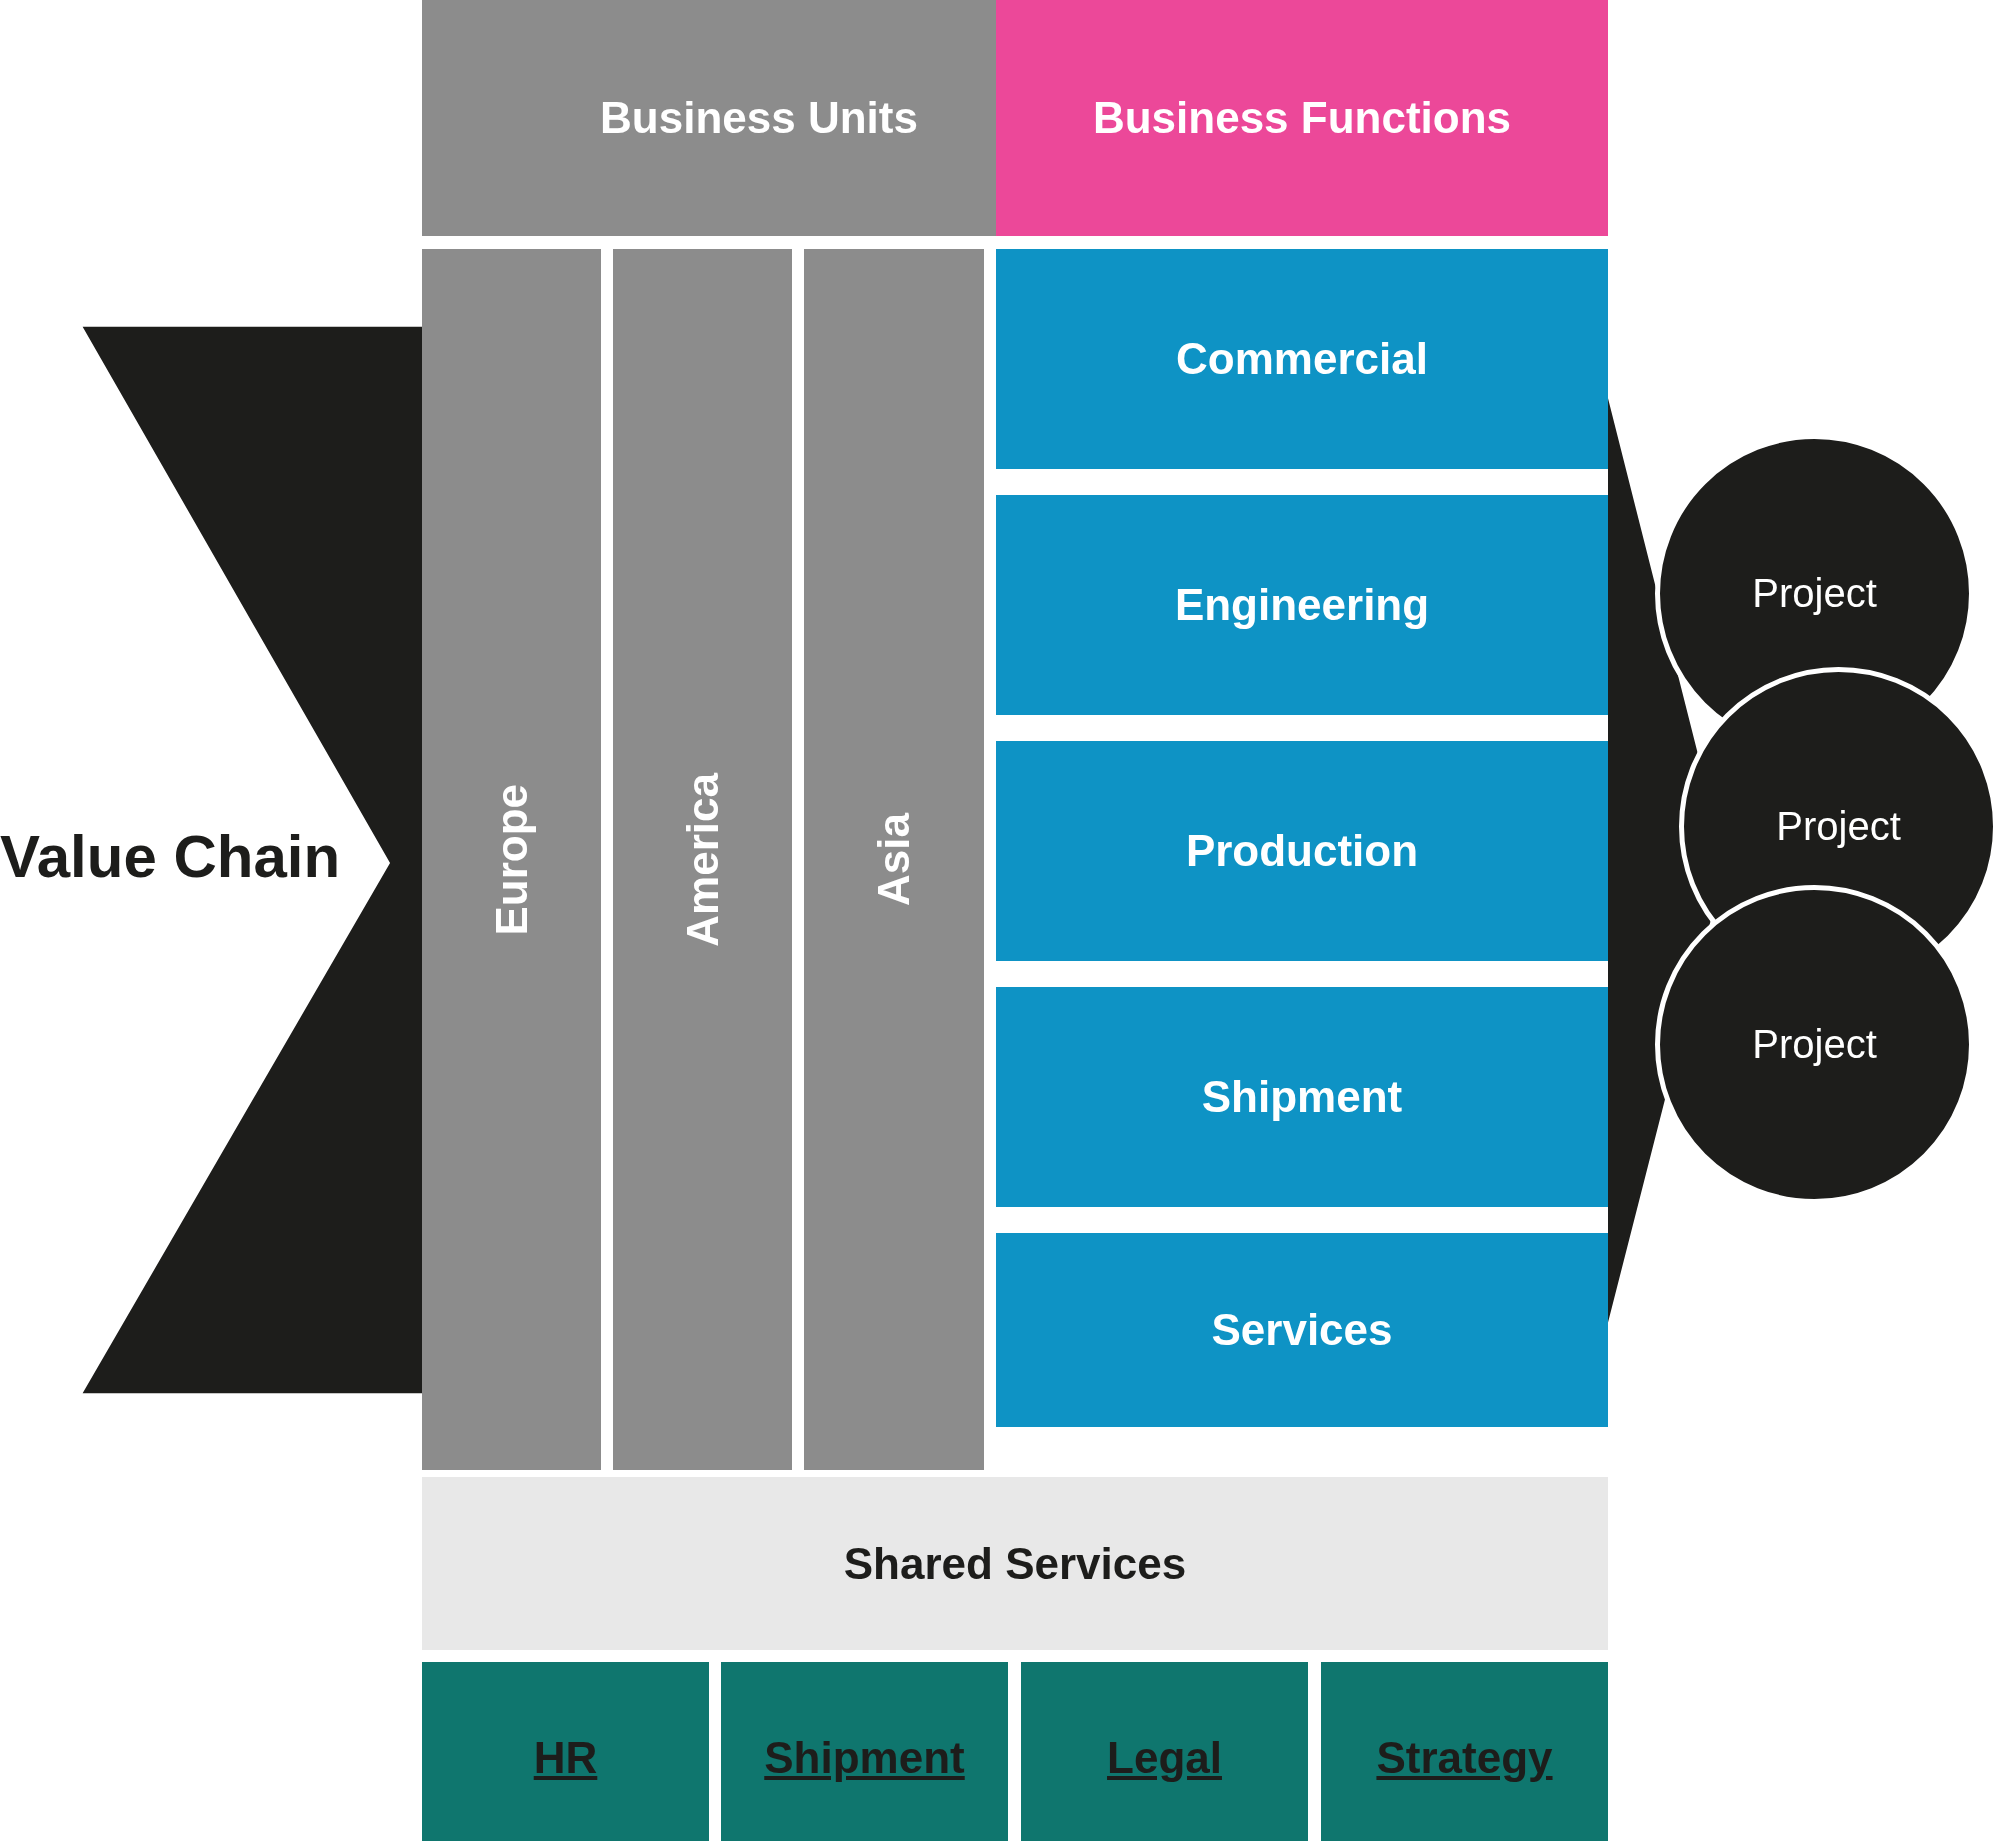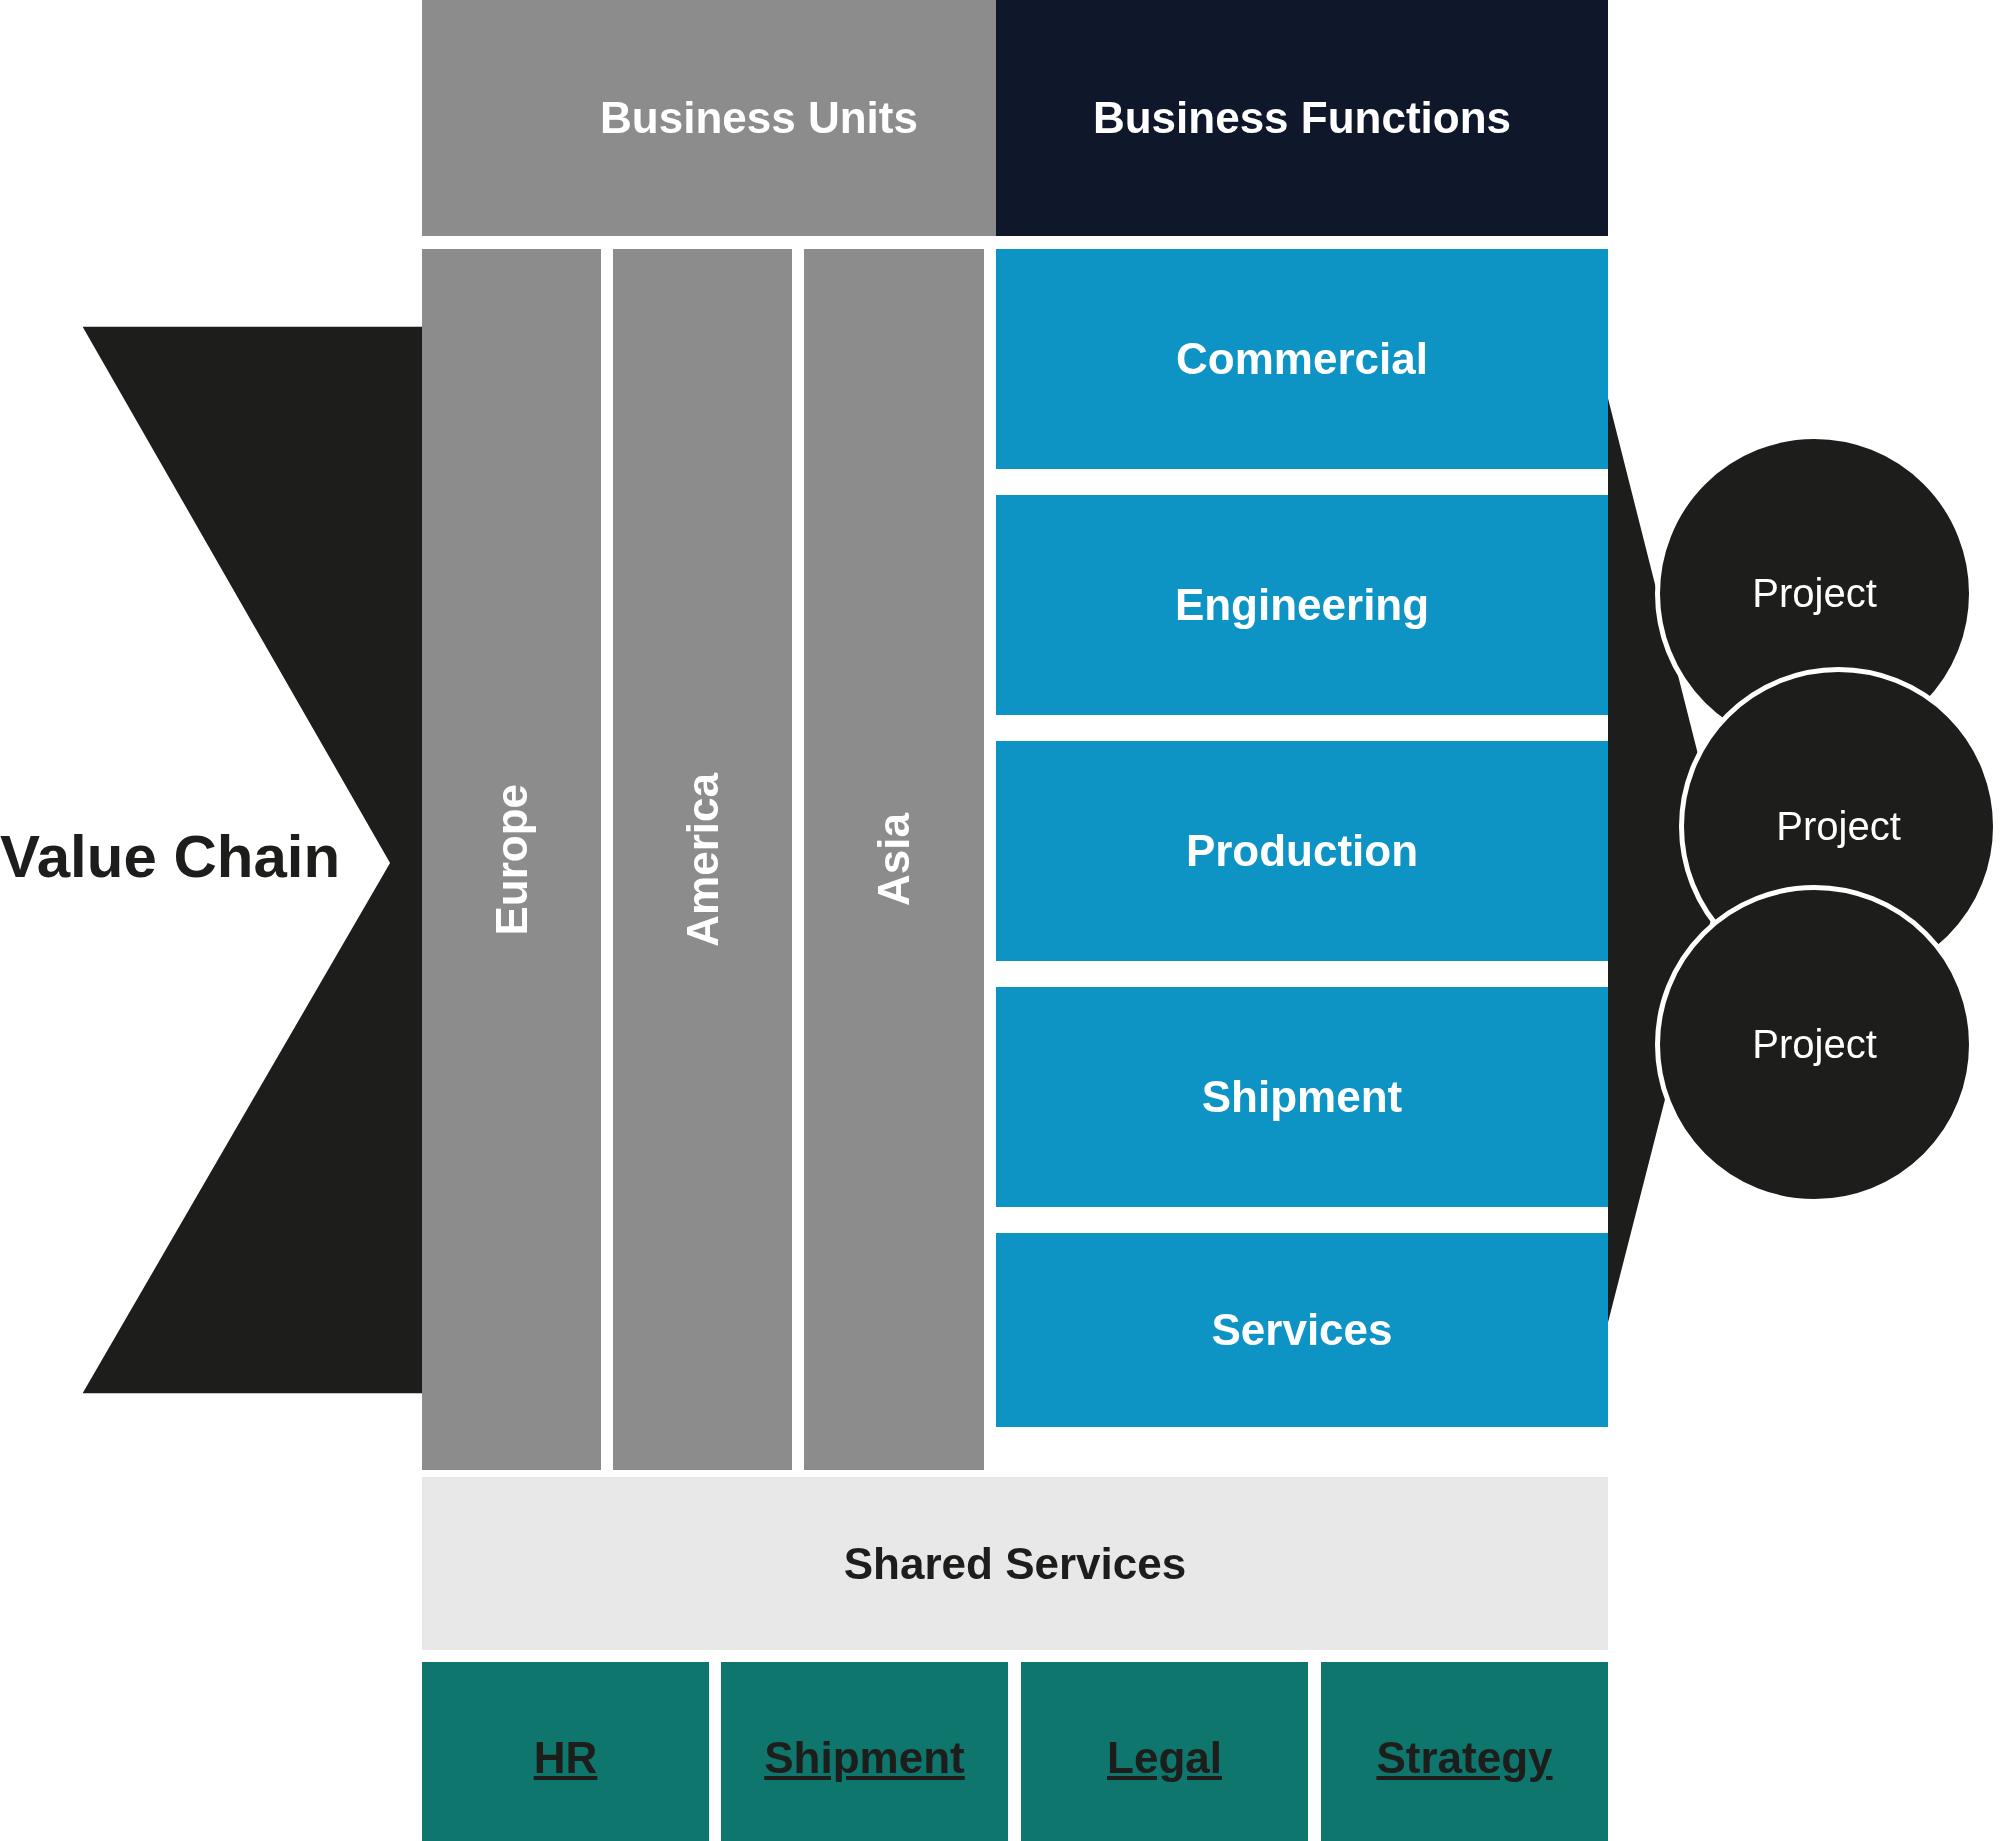--- a/index.html
+++ b/index.html
@@ -33,21 +33,21 @@
     box-sizing: border-box;
     text-align: center;
   }
 
   .bu-hdr {
     left: 422px; top: 0; width: 674px; height: 236px;
     background: #8c8c8c; color: #ffffff; font-size: 44px;
   }
   .bf-hdr {
     left: 996px; top: 0; width: 612px; height: 236px;
-    background: #0f172a; color: #ffffff; font-size: 44px;
+    background: #ec4899; color: #ffffff; font-size: 44px;
   }
 
   .col {
     top: 249px; height: 1221px;
     background: #8c8c8c; color: #ffffff; font-size: 44px;
   }
   .col span {
     writing-mode: vertical-rl;
     transform: rotate(180deg);
   }

